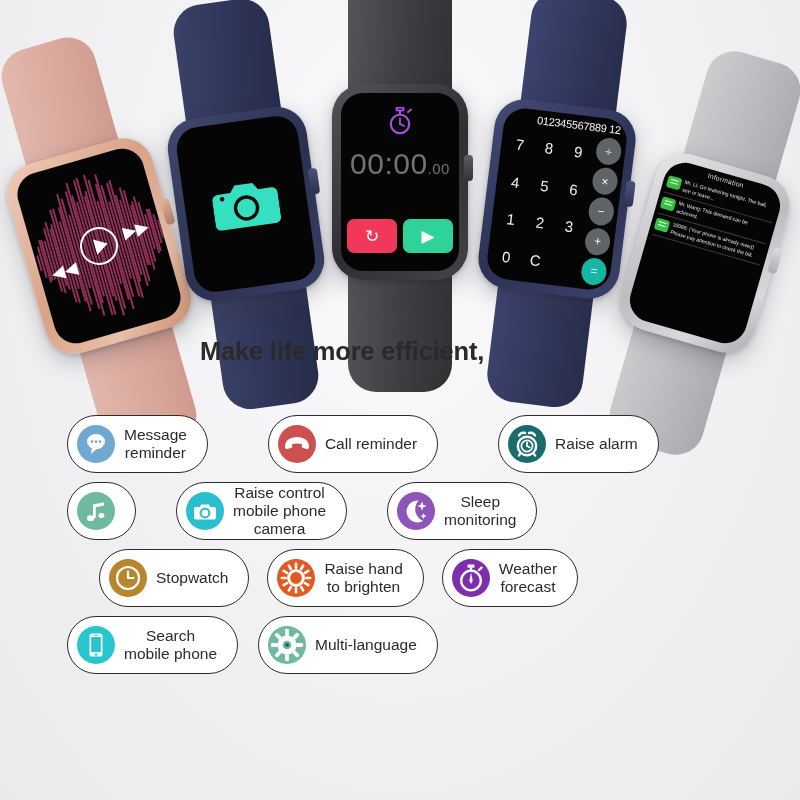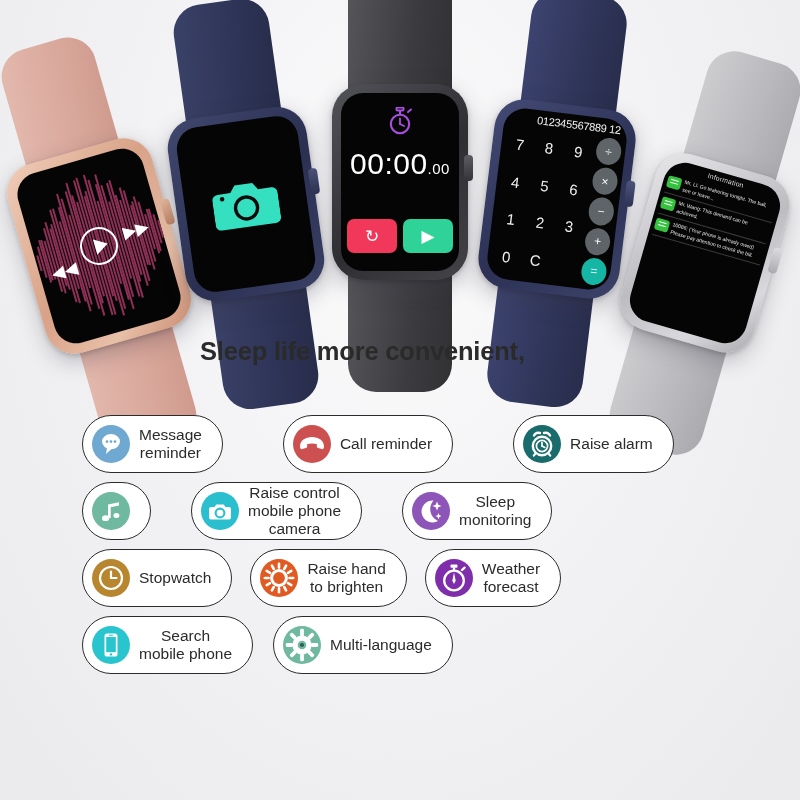--- a/index.html
+++ b/index.html
@@ -98,21 +98,21 @@
   .skip { position: absolute; top: 50%; color: #fff; font-size: 17px; line-height: 1; }
   .skip.prev { left: 12px; transform: translateY(6px); }
   .skip.next { right: 12px; transform: translateY(-14px); }
 
   
   .cam-icon { position: absolute; left: 50%; top: 50%; transform: translate(-50%,-50%); }
 
   
   .timer-wrap { position: absolute; inset: 0; display: flex; flex-direction: column; align-items: center; }
   .timer-ico { margin-top: 14px; }
-  .timer-digits { margin-top: 12px; color: #ffffff; font-size: 30px; letter-spacing: .5px;
+  .timer-digits { margin-top: 12px; color: #737373; font-size: 30px; letter-spacing: .5px;
                   font-family: "Liberation Sans", sans-serif; font-weight: 400; }
   .timer-digits .cs { font-size: 15px; }
   .timer-btns { position: absolute; left: 6px; right: 6px; bottom: 18px;
                 display: flex; gap: 6px; height: 34px; }
   .tbtn { flex: 1; border-radius: 7px; display: flex; align-items: center; justify-content: center;
           color: #fff; font-size: 17px; }
   .tbtn.reset { background: #f2385a; }
   .tbtn.start { background: #2fd39a; }
 
   
@@ -139,25 +139,25 @@
   .msg-text { color: #e3e3e3; font-size: 5.2px; line-height: 1.45; }
 
   
   #headline {
     position: absolute; left: 200px; top: 336px; width: 430px;
     font-size: 25.5px; font-weight: bold; color: #2a2a2a; line-height: 1.25;
     letter-spacing: -.2px;
   }
 
   
-  #features { position: absolute; left: 16px; top: 415px; width: 715px; }
+  #features { position: absolute; left: 1px; top: 415px; width: 715px; }
   .frow { display: flex; align-items: center; margin-bottom: 9px; }
   .frow.r1 { padding-left: 66px; gap: 60px; }
   .frow.r2 { padding-left: 66px; gap: 40px; }
-  .frow.r3 { padding-left: 66px; gap: 18px; }
+  .frow.r3 { padding-left: 66px; gap: 18px; margin-left: 32px; }
   .frow.r4 { padding-left: 66px; gap: 20px; }
 
   .badge {
     display: inline-flex; align-items: center; gap: 9px;
     background: #fff; border: 1.6px solid #2b2b2b; border-radius: 40px;
     padding: 7px 20px 7px 9px; height: 58px;
   }
   .badge .ico {
     width: 38px; height: 38px; border-radius: 50%;
     display: flex; align-items: center; justify-content: center;
@@ -343,21 +343,21 @@
                 <div class="msg-bubble" style="background: rgb(53, 194, 63);"></div>
                 <div class="msg-text">10086: (Your phone is already owed) Please pay attention to check the bill.</div>
               </div>
             </div>
         </div>
       </div>
     </div>
   </div>
 
   <div id="headline">
-    <div>Sleep life more convenient,</div>
+    <div>Make life more efficient,</div>
   </div>
 
   <div id="features">
     <div class="frow r1" id="frow1">
         <div class="badge">
           <span class="ico">
             <svg xmlns="http://www.w3.org/2000/svg" width="38" height="38" viewBox="0 0 38 38">
               <circle cx="19" cy="19" r="19" fill="#6fa8d0"></circle>
               <path d="M19 9a9 7.6 0 1 0 0 15.2 9 7.6 0 0 0 0-15.2z" fill="#fff"></path>
               <path d="M15 23l-1 6 5.5-5z" fill="#fff"></path>

